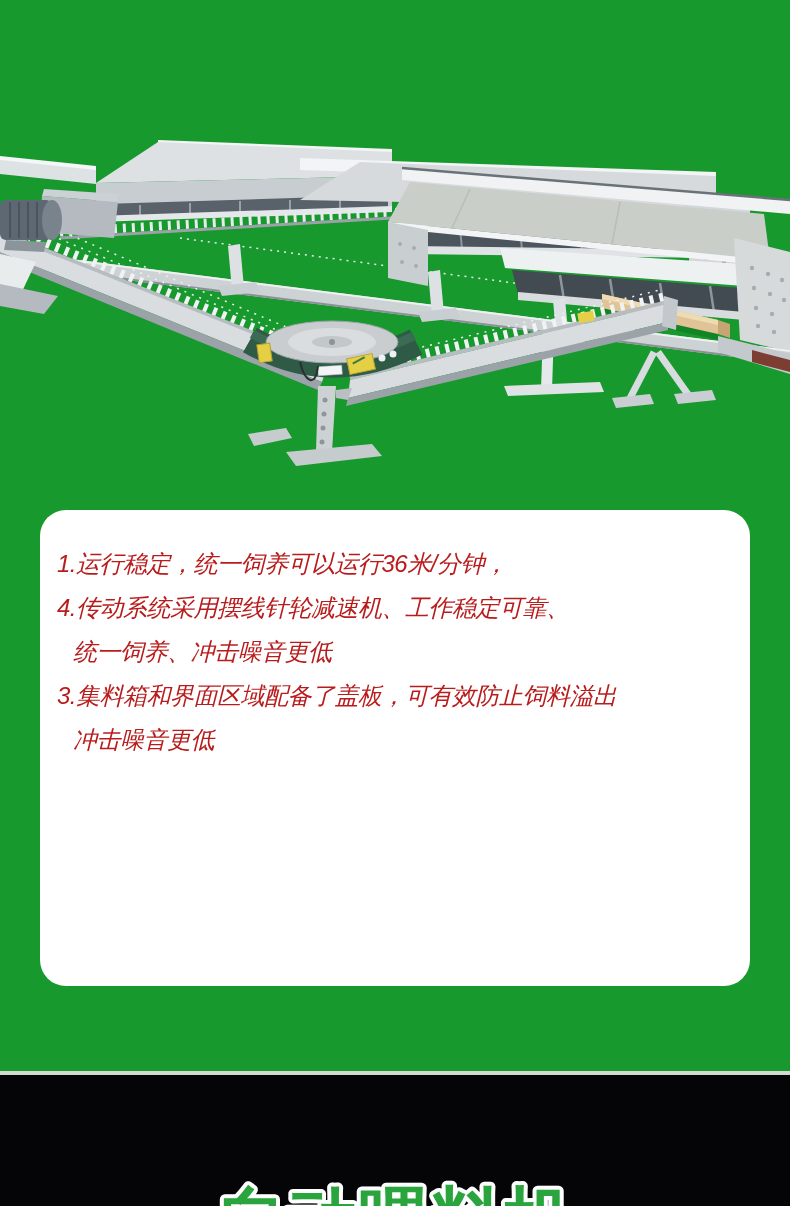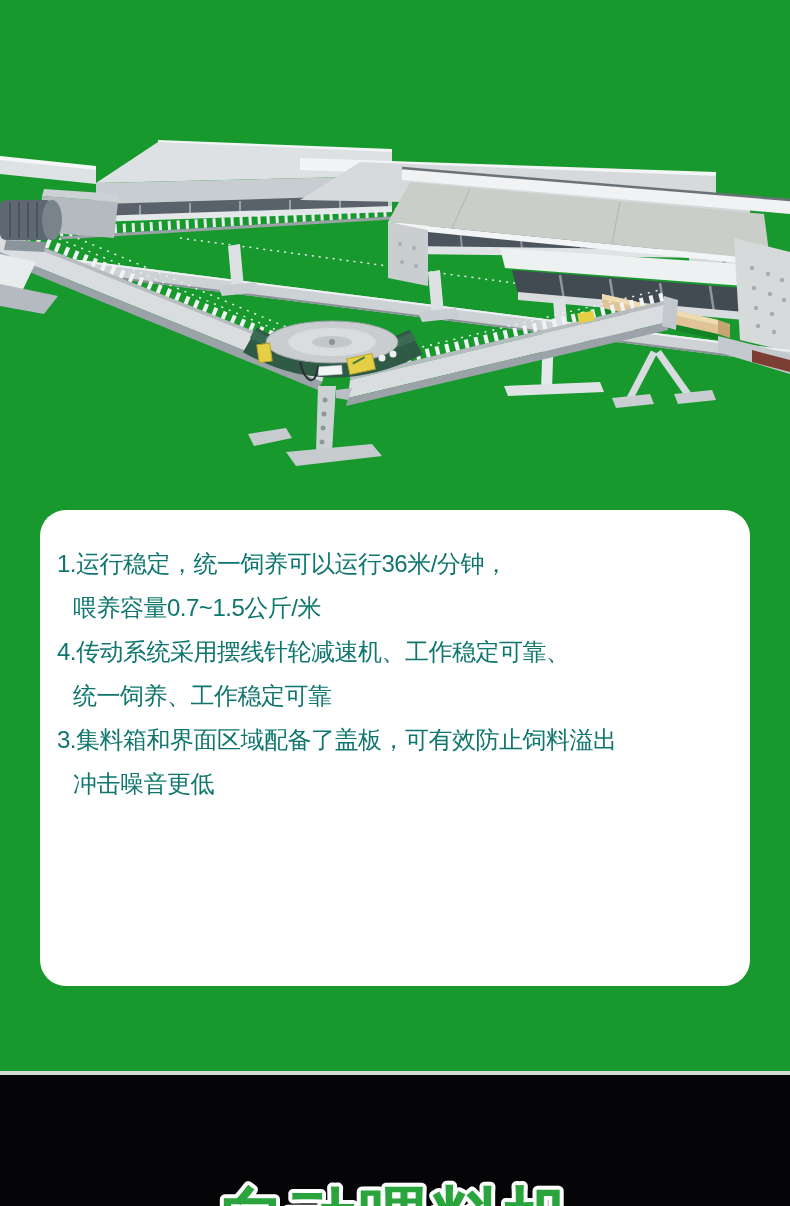--- a/index.html
+++ b/index.html
@@ -9,21 +9,21 @@
     font-family:"Liberation Sans","DejaVu Sans",sans-serif;
   }
   .hero{position:absolute;left:0;top:0;width:790px;height:500px;}
   .card{
     position:absolute;left:40px;top:510px;width:710px;height:476px;
     background:#ffffff;border-radius:26px;box-sizing:border-box;
     padding:32px 14px 0 17px;
   }
   .feature-line{
     font-size:24px;line-height:44px;letter-spacing:-0.5px;
-    color:#0f766e;white-space:nowrap;
+    color:#b91c1c;white-space:nowrap;font-style:italic;
   }
   .feature-line[data-indent="true"]{padding-left:16px;}
   .divider{
     position:absolute;left:0;top:1071px;width:790px;height:4px;
     background:#d2d8d2;
   }
   .footer{
     position:absolute;left:0;top:1075px;width:790px;height:131px;
     background:#050508;overflow:hidden;
   }
@@ -205,23 +205,22 @@
 
   <g>
     <polygon points="0,254 36,262 18,300 0,294" fill="#e9eced"></polygon>
     <polygon points="0,284 58,296 44,314 0,306" fill="#b4bac0"></polygon>
   </g>
 </svg>
 </div>
 
 <div class="card">
   <div class="feature-line" data-indent="false">1.运行稳定，统一饲养可以运行36米/分钟，</div>
-  <div class="feature-line" data-indent="true">喂养容量0.7~1.5公斤/米</div>
   <div class="feature-line" data-indent="false">4.传动系统采用摆线针轮减速机、工作稳定可靠、</div>
-  <div class="feature-line" data-indent="true">统一饲养、工作稳定可靠</div>
+  <div class="feature-line" data-indent="true">统一饲养、冲击噪音更低</div>
   <div class="feature-line" data-indent="false">3.集料箱和界面区域配备了盖板，可有效防止饲料溢出</div>
   <div class="feature-line" data-indent="true">冲击噪音更低</div>
 </div>
 
 <div class="divider"></div>
 
 <div class="footer">
   <svg width="790" height="131" viewBox="0 0 790 131">
     <text x="395" y="170" text-anchor="middle" font-size="72" font-weight="bold" font-family="Liberation Sans, DejaVu Sans, sans-serif" paint-order="stroke fill" stroke-linejoin="round" stroke-width="8" stroke="#ffffff" fill="#2aa43c">自动喂料机</text>
   </svg>

